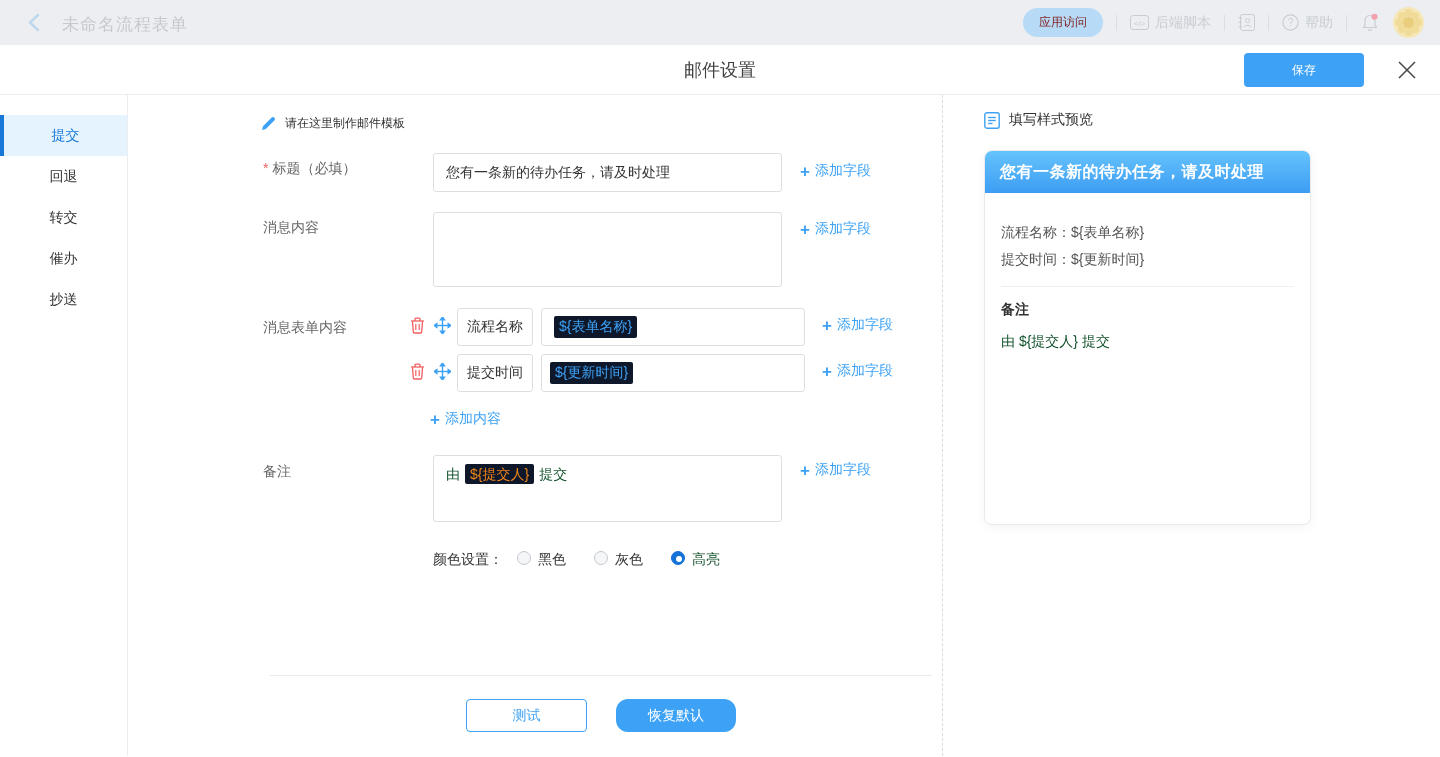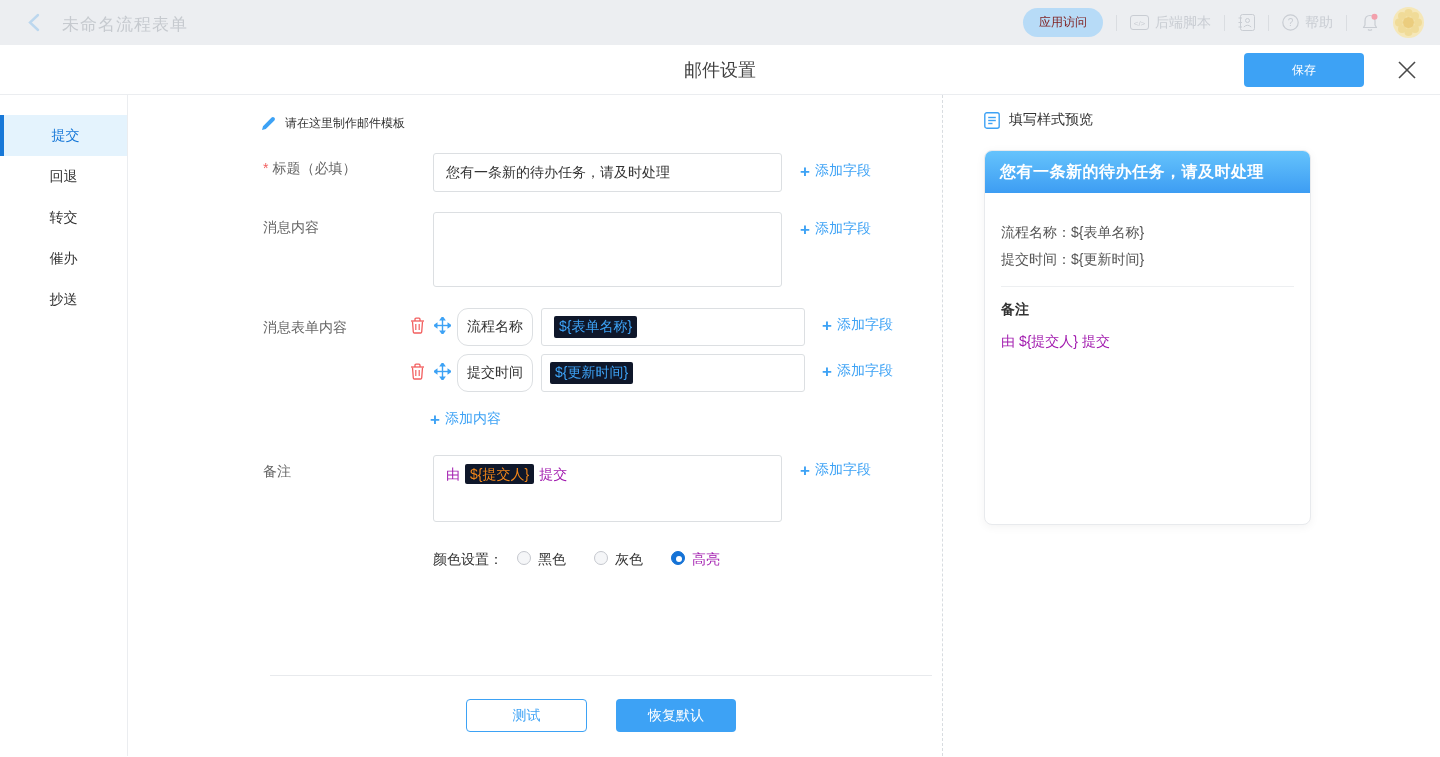--- a/index.html
+++ b/index.html
@@ -36,35 +36,35 @@
   .f-label { position:absolute; left:135px; font-size:14px; color:#666; }
   .req { color:#F25E5E; margin-right:4px; }
   .input-box { position:absolute; left:305px; width:349px; border:1px solid #DCDFE2; border-radius:3px; background:#fff; font-size:14px; color:#333; }
   .title-input { top:58px; height:39px; padding:0 12px; line-height:37px; outline:none; }
   .area-box { padding:10px 12px; }
   .msg-area { top:117px; height:75px; }
   .remark-area { top:360px; height:67px; font-size:14px; }
   .add-link { position:absolute; display:flex; align-items:center; gap:5px; color:#3DA2F5; font-size:14px; cursor:pointer; white-space:nowrap; }
   .plus { font-size:17px; font-weight:700; line-height:1; }
   .row-icons { position:absolute; display:flex; gap:9px; align-items:center; }
-  .key-box { position:absolute; left:329px; width:76px; height:38px; border:1px solid #DCDFE2; border-radius:11px; font-size:14px; color:#333; display:flex; align-items:center; justify-content:center; }
+  .key-box { position:absolute; left:329px; width:76px; height:38px; border:1px solid #DCDFE2; border-radius:3px; font-size:14px; color:#333; display:flex; align-items:center; justify-content:center; }
   .token-box { position:absolute; left:413px; width:264px; height:38px; border:1px solid #DCDFE2; border-radius:3px; display:flex; align-items:center; padding:0 12px; font-size:14px; }
   .token { background:#0f172a; color:#3DA2F5; padding:2px 5px; border-radius:2px; }
   .token.orange { color:#F08519; }
-  .orange-text { color:#a21caf; }
+  .orange-text { color:#14532d; }
   .remark-area .token { margin:0 5px; }
   .color-row { position:absolute; left:305px; top:456px; display:flex; align-items:center; font-size:14px; color:#333; }
   .color-row .c-label { color:#333; margin-right:14px; }
   .radio-opt { display:flex; align-items:flex-start; gap:7px; margin-right:28px; cursor:pointer; }
   .radio { width:14px; height:14px; border-radius:50%; border:1px solid #C5C8CE; background:#F5F6F8; position:relative; }
   .radio.checked { background:#1472D6; border-color:#1472D6; }
   .radio.checked::after { content:""; position:absolute; left:4px; top:4px; width:6px; height:6px; background:#fff; border-radius:50%; }
   .h-divider { position:absolute; left:142px; top:580px; width:662px; height:1px; background:#E8EAED; }
   .test-btn { position:absolute; left:338px; top:604px; width:121px; height:33px; background:#fff; border:1px solid #3DA2F5; color:#3DA2F5; font-size:14px; border-radius:4px; cursor:pointer; }
-  .restore-btn { position:absolute; left:488px; top:604px; width:120px; height:33px; background:#3DA2F5; border:none; color:#fff; font-size:14px; border-radius:4px; cursor:pointer; }
+  .restore-btn { position:absolute; left:488px; top:604px; width:120px; height:33px; background:#3DA2F5; border:none; color:#fff; font-size:14px; border-radius:12px; cursor:pointer; }
 
   
   .preview { position:relative; flex:1; border-left:1px dashed #D8DCE0; }
   .pv-head { position:absolute; left:41px; top:16px; display:flex; align-items:center; gap:9px; font-size:14px; color:#333; }
   .pv-card { position:absolute; left:41px; top:55px; width:327px; height:375px; background:#fff; border:1px solid #E8EAED; border-radius:8px; box-shadow:0 2px 10px rgba(0,0,0,0.05); }
   .pv-card-header { height:42px; border-radius:7px 7px 0 0; background:linear-gradient(180deg,#65C3FC 0%,#3D9DF3 100%); color:#fff; font-weight:700; font-size:16px; display:flex; align-items:center; padding:0 15px; letter-spacing:0.5px; }
   .pv-body { padding:26px 16px; font-size:14px; color:#555; }
   .pv-line { line-height:27px; }
   .pv-div { height:1px; background:#EDEFF1; margin:13px 0 14px; }
   .pv-remark-title { font-weight:700; color:#333; margin-bottom:14px; }

